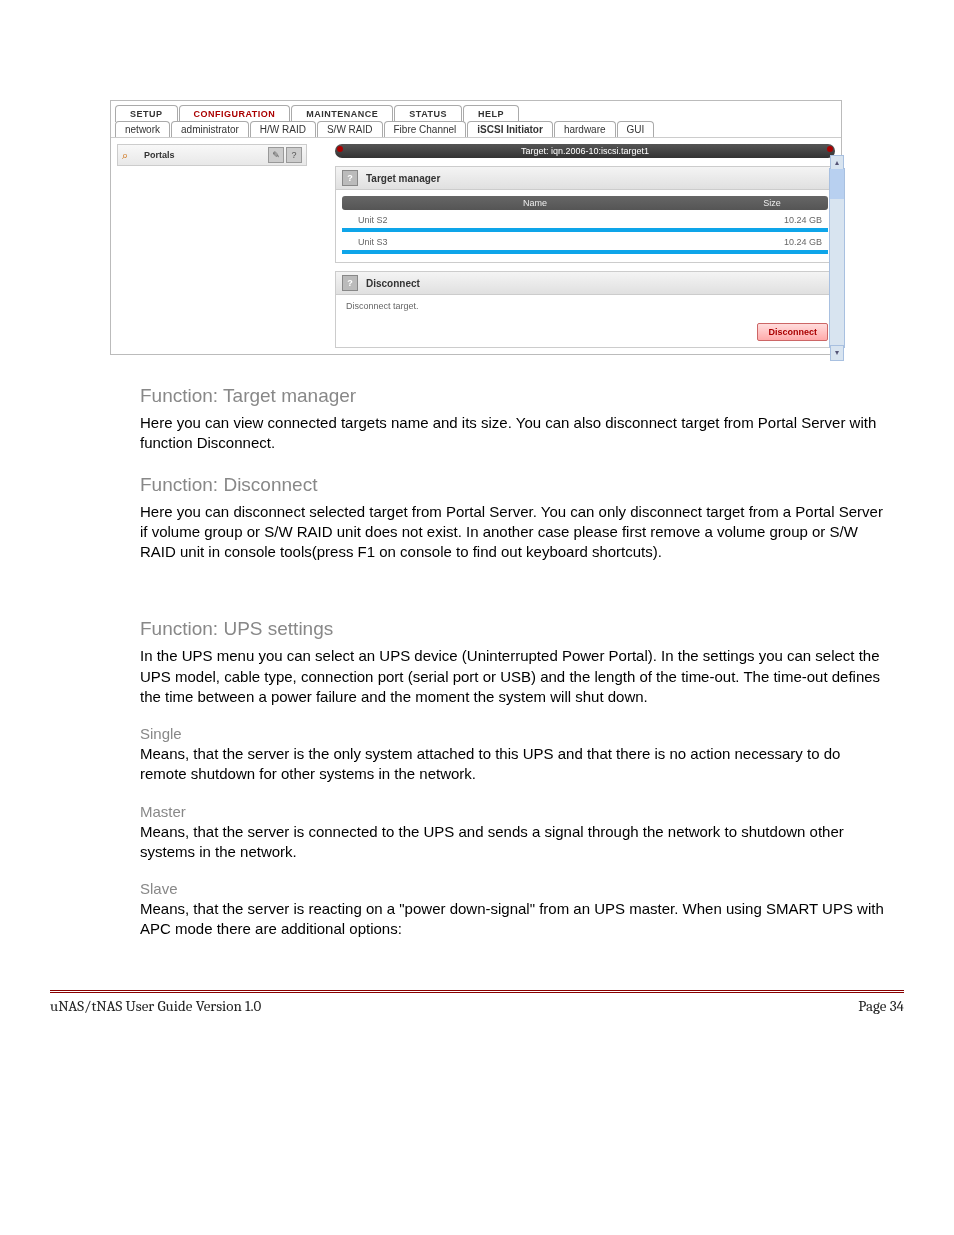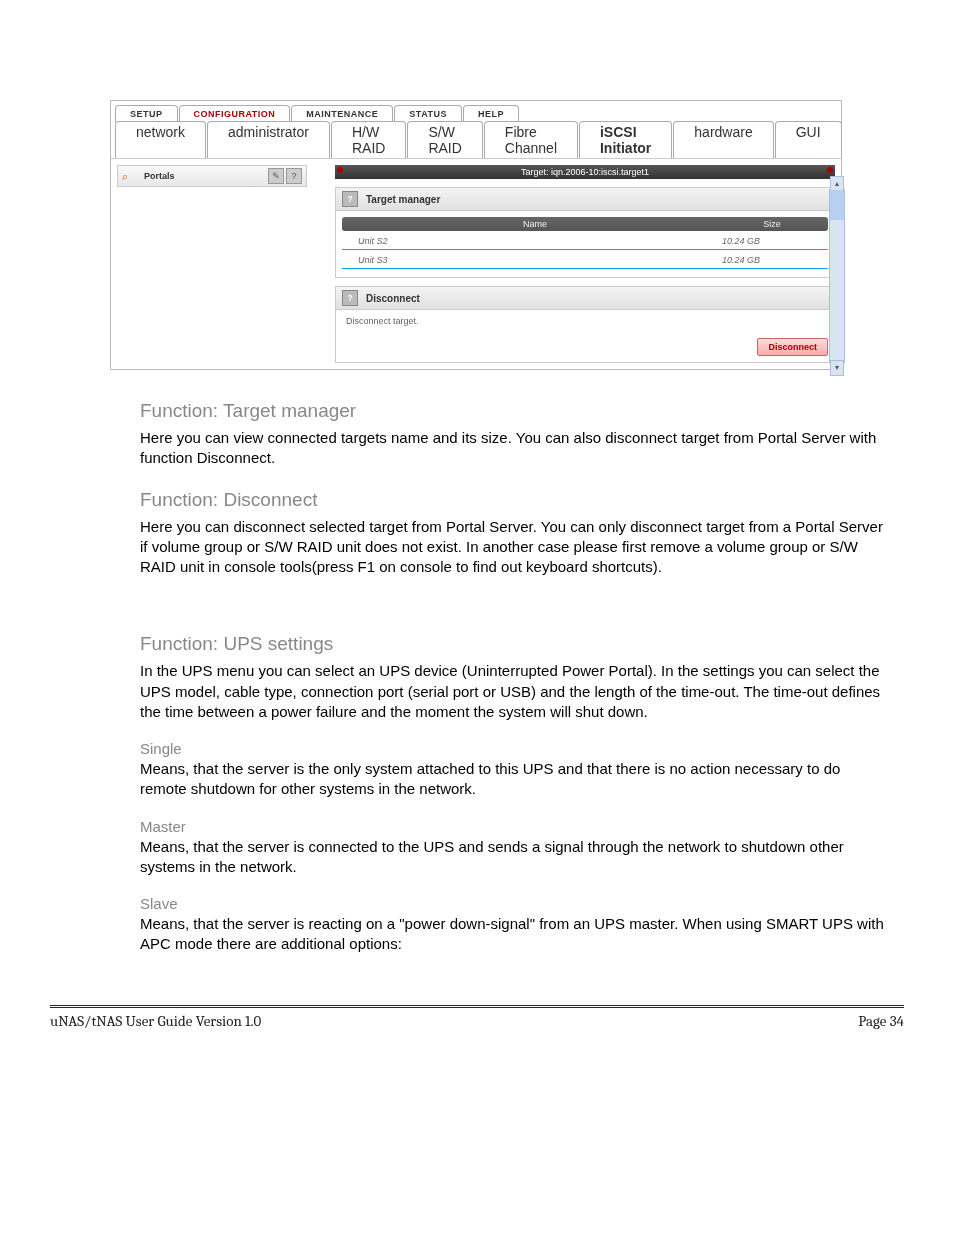--- a/index.html
+++ b/index.html
@@ -48,23 +48,23 @@
   }
   .sub-tabs {
     display: flex;
     padding: 0 4px;
     border-bottom: 1px solid #ccc;
     margin-top: -1px;
   }
   .sub-tab {
     border: 1px solid #aaa;
     border-bottom: none;
-    padding: 2px 20px;
-    background: #fff;
-    font-size: 14px;
+    padding: 2px 9px;
+    background: #fff;
+    font-size: 10px;
     border-radius: 4px 4px 0 0;
     margin-right: 1px;
     cursor: pointer;
   }
   .sub-tab.active {
     font-weight: bold;
   }
   .content-area {
     display: flex;
     padding: 2px;
@@ -126,21 +126,21 @@
     flex: 1;
     padding: 4px 4px 4px 24px;
     position: relative;
   }
   .target-bar {
     background: linear-gradient(#555,#333);
     color: #fff;
     text-align: center;
     font-size: 9px;
     padding: 2px;
-    border-radius: 0;
+    border-radius: 7px;
     position: relative;
   }
   .target-bar::before, .target-bar::after {
     content: "";
     position: absolute;
     width: 6px; height: 6px;
     background: #a00;
     border-radius: 50%;
     top: 2px;
   }
@@ -176,26 +176,25 @@
     margin: 6px 6px 0 6px;
     border-radius: 3px;
   }
   .data-table-head .col-name { flex: 1; text-align: center; }
   .data-table-head .col-size { width: 100px; text-align: center; }
   .data-row {
     display: flex;
     font-size: 9px;
     padding: 3px 6px;
     margin: 2px 6px;
-    border-bottom: 1px solid #0ea5e9;
+    border-bottom: 4px solid #0ea5e9;
     color: #666;
-    font-style: italic;
   }
   .data-row .col-name { flex: 1; padding-left: 10px; }
-  .data-row .col-size { width: 100px; text-align: left; }
+  .data-row .col-size { width: 100px; text-align: right; }
   .panel-body {
     padding: 6px 10px;
     font-size: 9px;
     color: #666;
   }
   .disconnect-btn {
     float: right;
     margin: 6px;
     border: 1px solid #c66;
     background: linear-gradient(#fdd,#faa);

